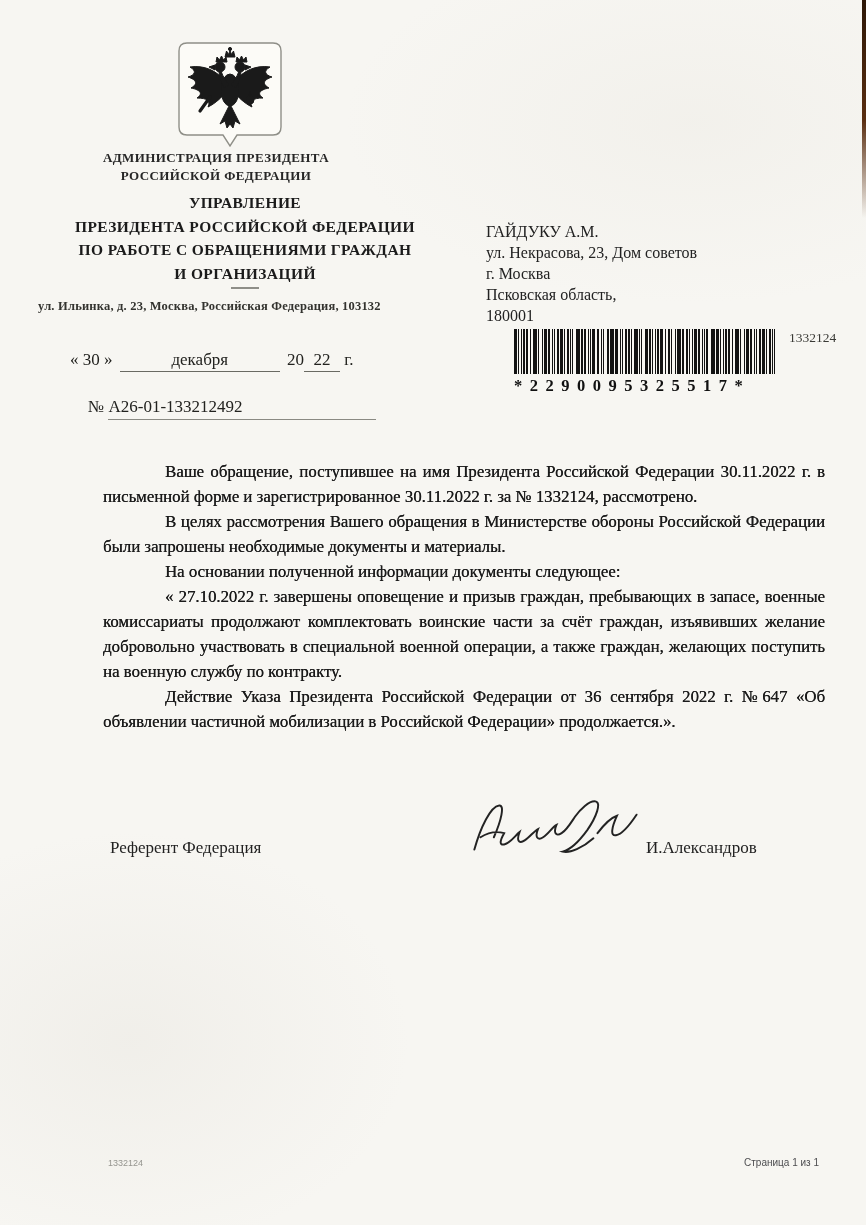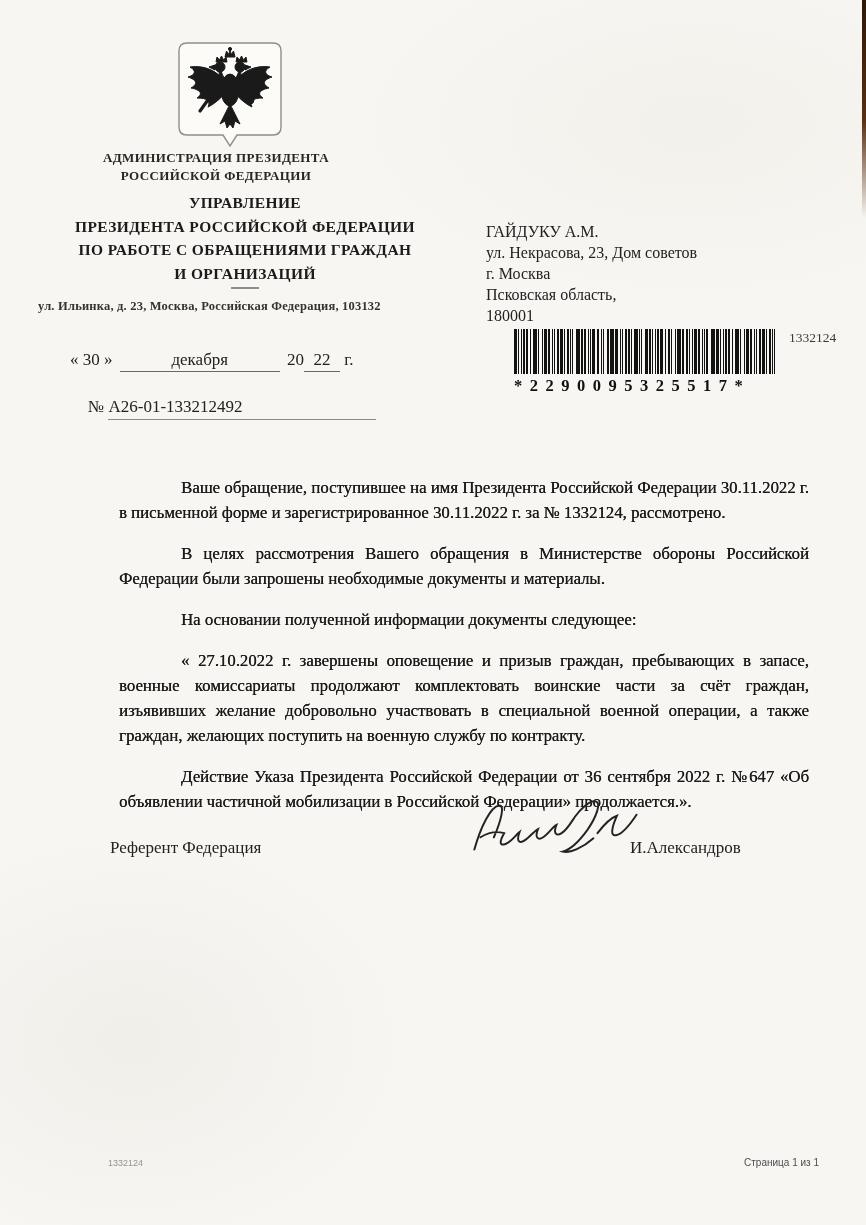--- a/index.html
+++ b/index.html
@@ -42,24 +42,24 @@
   .date-line { position:absolute; left:70px; top:350px; font-size:17px; white-space:nowrap; color:#22221f; }
   .u-month { display:inline-block; width:160px; text-align:center; border-bottom:1px solid #6a6a63; margin:0 3px; padding-bottom:1px; }
   .u-year  { display:inline-block; width:36px; text-align:center; border-bottom:1px solid #6a6a63; padding-bottom:1px;font-family:Liberation Serif, serif; }
   .number-line { position:absolute; left:72px; top:397px; font-size:17px; color:#22221f;margin-left:16px; }
   .u-number { display:inline-block; min-width:268px; border-bottom:1px solid #8a8a83; padding-bottom:2px; }
   .body-text {
     position:absolute; left:103px; top:459px; width:722px;
     font-size:16.8px; line-height:25px; text-align:justify; color:#1b1b1b;
     text-shadow:.25px 0 0 currentColor;
   }
-  .body-text p { margin:16px; text-indent:62px; }
+  .body-text p { margin:0; text-indent:62px; }
   .sig-position { position:absolute; left:110px; top:838px; font-size:17px; color:#222; }
   .sig-script { position:absolute; left:460px; top:790px; width:195px; height:74px; }
-  .sig-name { position:absolute; left:630px; top:838px; font-size:17px; color:#222; }
+  .sig-name { position:absolute; left:646px; top:838px; font-size:17px; color:#222; }
   .footer-left {
     position:absolute; left:108px; top:1158px;
     font-family:"Liberation Sans", sans-serif; font-size:9px; color:#95958f;
   }
   .footer-right {
     position:absolute; right:47px; top:1157px;
     font-family:"Liberation Sans", sans-serif; font-size:10px; color:#4d4d50;
   }
 </style>
 </head>

